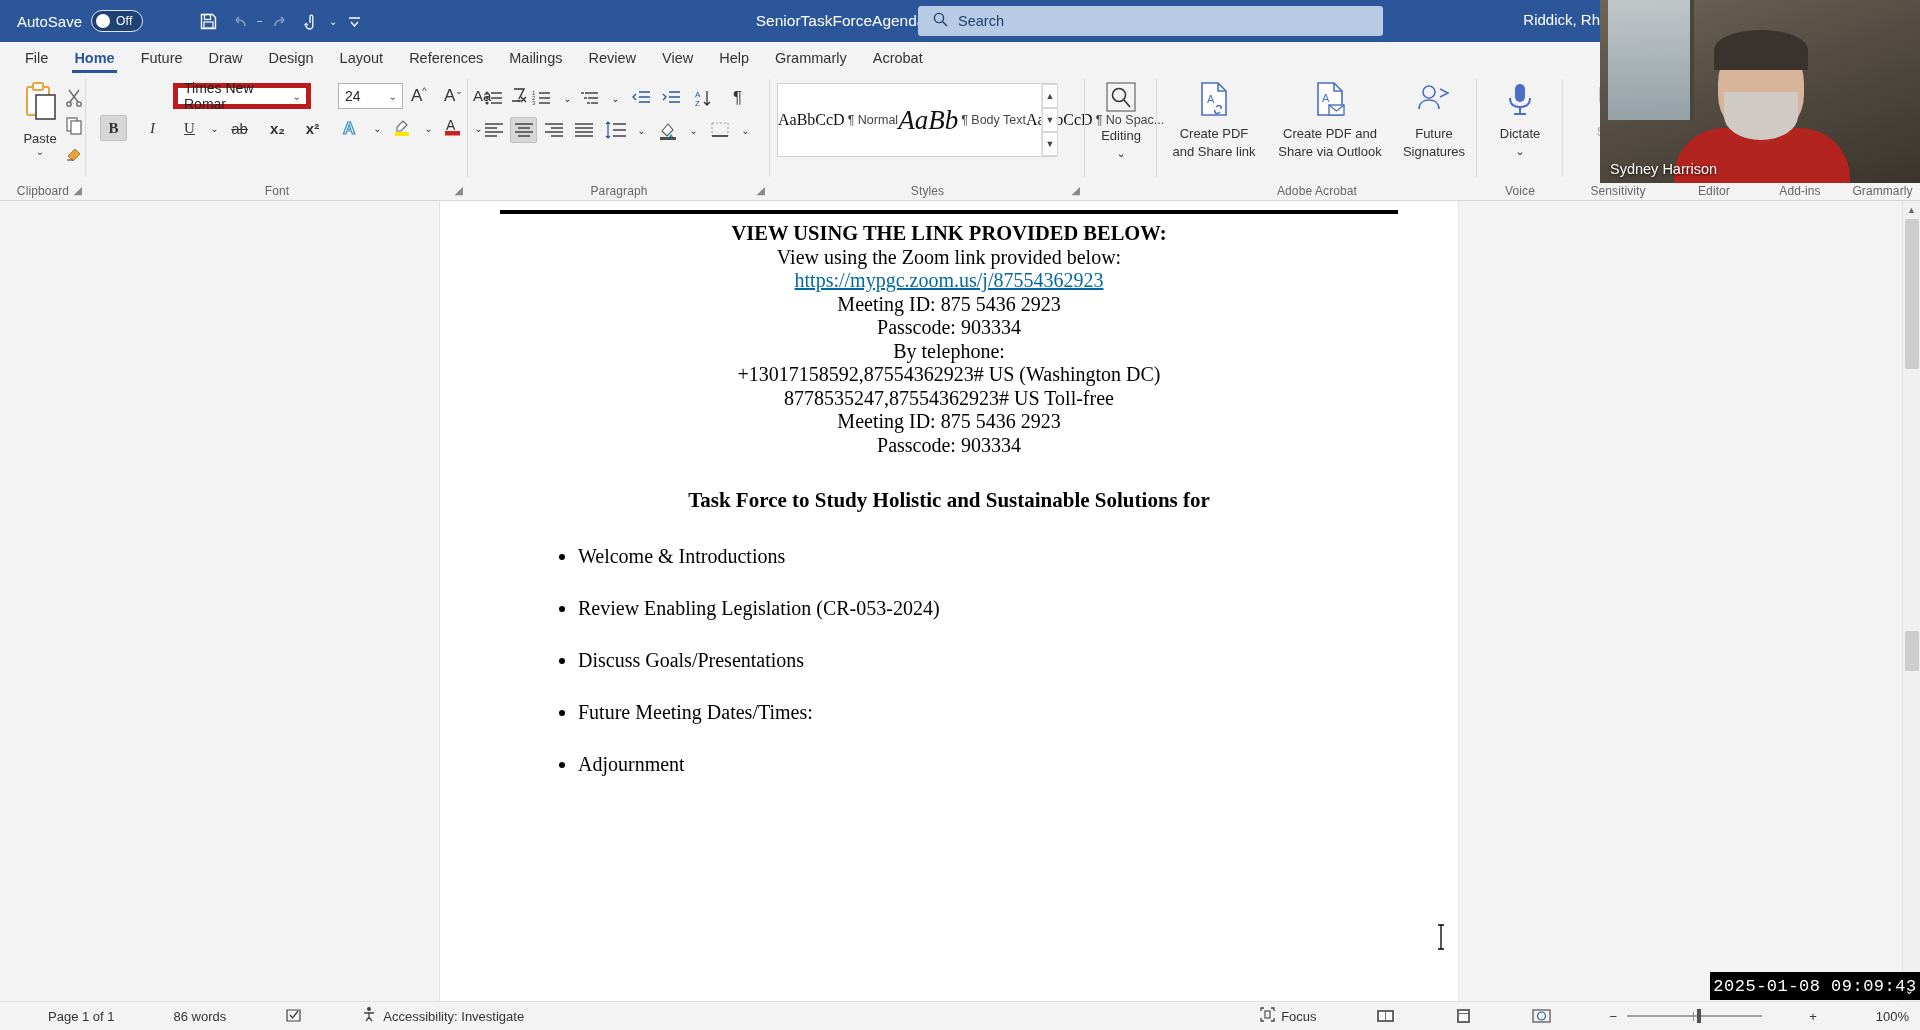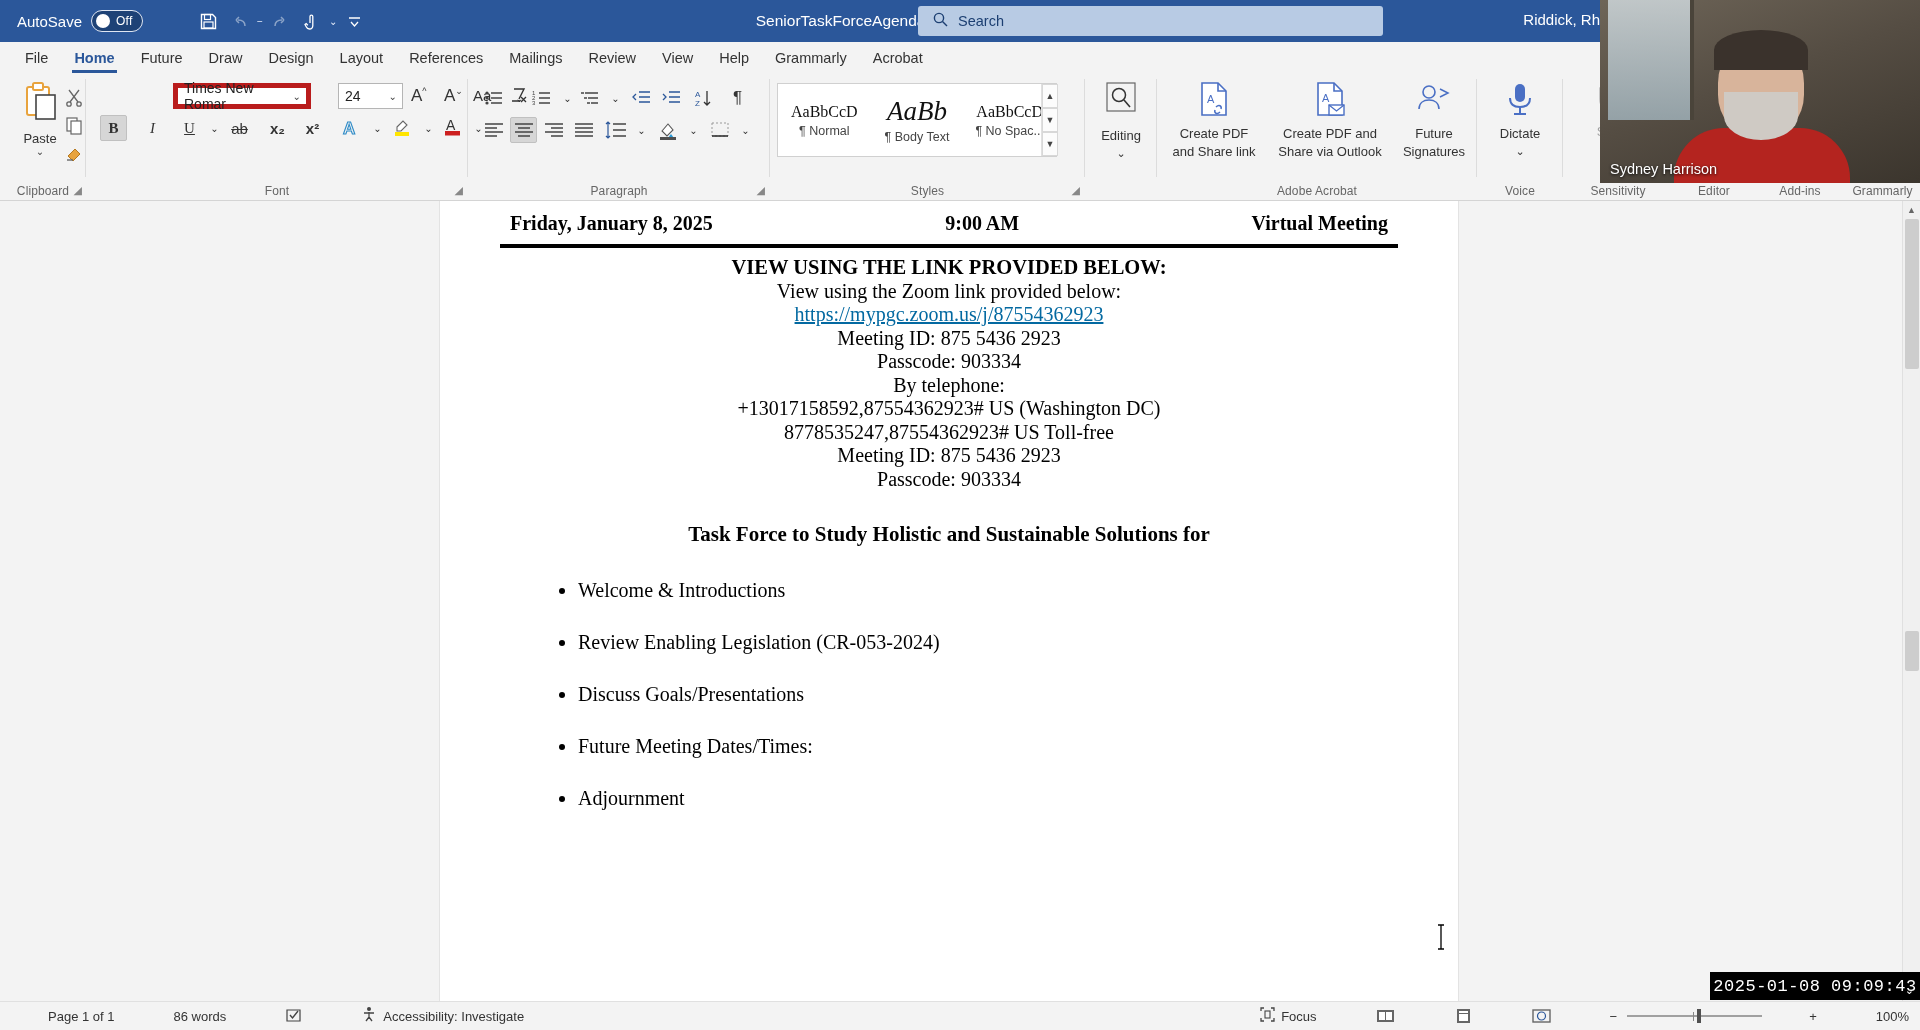--- a/index.html
+++ b/index.html
@@ -102,21 +102,21 @@
     display:flex; align-items:center; justify-content:center; font-size:15px; color:#333;
   }
 
   .bold-active { background:#d6d6d6; border:1px solid #c0c0c0; border-radius:2px; }
 
   
   .stylegal {
     position:absolute; left:7px; top:10px; width:280px; height:74px;
     background:#fff; border:1px solid #d0d0d0; display:flex;
   }
-  .stylecell { flex:1; display:flex; flex-direction:column; align-items:center; justify-content:center; gap:3px; }
+  .stylecell { flex:1; display:flex; flex-direction:row; align-items:center; justify-content:center; gap:3px; }
   .stylecell .prev { font-family:"Liberation Serif", serif; color:#111; }
   .stylecell .nm { font-size:12.5px; color:#444; white-space:nowrap; }
   .stylescroll {
     position:absolute; right:1px; top:11px; width:17px; height:72px;
     display:flex; flex-direction:column; border-left:1px solid #e0e0e0;
   }
   .stylescroll div { flex:1; display:flex; align-items:center; justify-content:center;
     border:1px solid #d8d8d8; background:#fcfcfc; font-size:9px; color:#444; }
 
   
@@ -614,25 +614,20 @@
 
     <div class="grp" style="left:1845px; width:75px;">
       <div class="glabel">Grammarly</div>
     </div>
   </div>
 
   <div class="docarea">
     <div class="page">
       <div class="pg-inner">
 
-        <div class="hdr-row">
-          <span>Friday, January 8, 2025</span>
-          <span>9:00 AM</span>
-          <span>Virtual Meeting</span>
-        </div>
 
         <div class="rule"></div>
 
         <div class="ln bold-c">VIEW USING THE LINK PROVIDED BELOW:</div>
         <div class="ln">View using the Zoom link provided below:</div>
         <div class="ln"><span class="link">https://mypgc.zoom.us/j/87554362923</span></div>
         <div class="ln">Meeting ID: 875 5436 2923</div>
         <div class="ln">Passcode: 903334</div>
         <div class="ln">By telephone:</div>
         <div class="ln">+13017158592,87554362923# US (Washington DC)</div>

